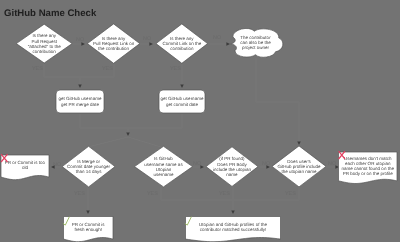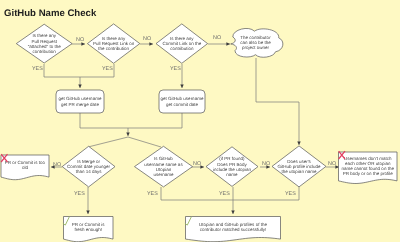--- a/index.html
+++ b/index.html
@@ -1,17 +1,17 @@
 <!DOCTYPE html>
 <html><head>
 <meta charset="utf-8">
 <style>
   html,body{margin:0;padding:0;background:#ffffff;}
   body{width:400px;height:242px;overflow:hidden;font-family:"Liberation Sans",sans-serif;}
-  #page{position:relative;-webkit-font-smoothing:antialiased;text-rendering:geometricPrecision;width:400px;height:242px;background:#fef9c3;}
+  #page{position:relative;-webkit-font-smoothing:antialiased;text-rendering:geometricPrecision;width:400px;height:242px;background:#737373;}
   #title{position:absolute;will-change:transform;transform:translateZ(0);left:4px;top:8px;font-size:9.6px;font-weight:bold;color:#1f1f1f;}
   svg#chart{position:absolute;left:0;top:0;}
   svg text{-webkit-font-smoothing:antialiased;}
   #chart{will-change:transform;transform:translateZ(0);}
   .shape{fill:#ffffff;stroke:#545454;stroke-width:0.7;}
   .conn{fill:none;stroke:#7a7a7a;stroke-width:0.7;}
   .ntext{font-size:4.5px;fill:#3a3a3a;}
   .etext{font-size:5.4px;fill:#6b6b6b;}
 </style>
 </head>

